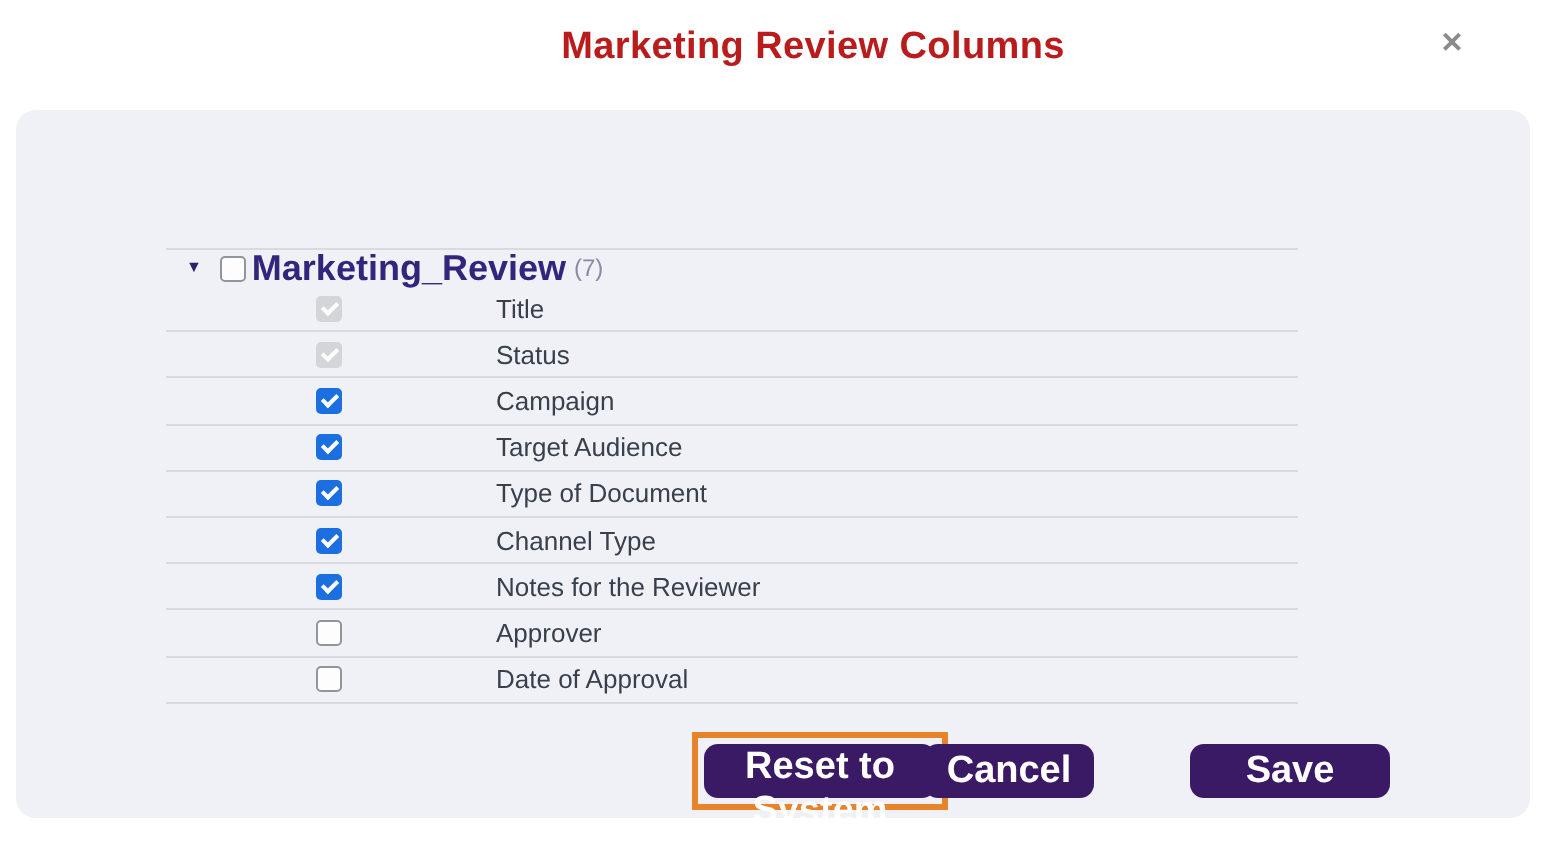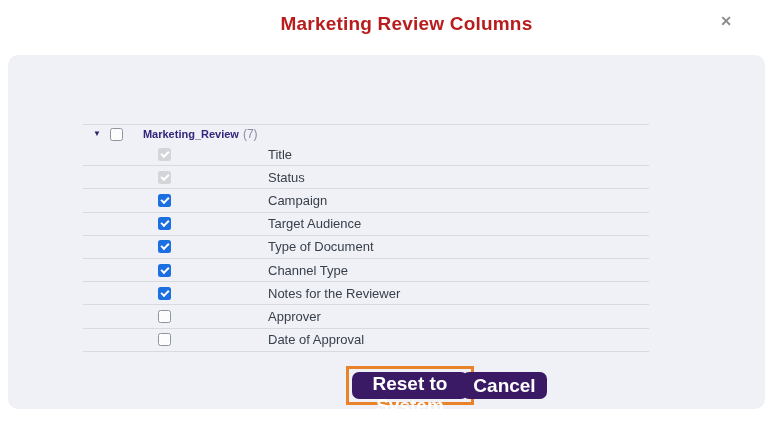--- a/index.html
+++ b/index.html
@@ -14,24 +14,24 @@
 
   
   .panel{position:absolute;left:8px;top:55px;width:757px;height:354px;
          background:#eff1f7;border-radius:10px;}
 
   
   .tree{position:absolute;left:75px;top:69px;width:566px;}
   .tree-header{display:flex;align-items:center;height:19px;
                border-top:1px solid #d9dade;box-sizing:border-box;padding-left:10px;}
   .caret{font-size:8px;color:#2d2168;margin-right:9px;line-height:1;}
-  .group-label{font-size:11px;font-weight:bold;color:#33247c;margin-left:20px;}
+  .group-label{font-size:18px;font-weight:bold;color:#33247c;margin-left:3px;}
   .group-count{font-size:12px;color:#8d89a4;margin-left:4px;}
   .row{display:flex;align-items:center;height:23.2px;border-bottom:1px solid #d9dade;
-       box-sizing:border-box;padding-left:75px;gap:20px;}
+       box-sizing:border-box;padding-left:75px;}
   .row-label{font-size:13px;color:#39404b;margin-left:77px;white-space:nowrap;}
 
   
   .cb{box-sizing:border-box;width:13px;height:13px;border-radius:2.5px;
       position:relative;display:inline-block;flex:0 0 13px;}
   .cb.unchecked{background:#fdfdfd;border:1px solid #8f959c;}
   .cb.checked{background:#1b6fe0;}
   .cb.checked-disabled{background:#d3d5d9;}
   .cb.checked::after,.cb.checked-disabled::after{content:"";position:absolute;left:2.5px;top:3px;
       width:6px;height:3px;border-left:2px solid #fff;border-bottom:2px solid #fff;
@@ -102,14 +102,15 @@
     <span class="cb unchecked"></span>
     <span class="row-label">Date of Approval</span>
   </div>
         </div>
     </div>
   </div>
 
   <div class="annotation"></div>
   <button class="btn btn-reset">Reset to System</button>
   <button class="btn btn-cancel">Cancel</button>
+  <button class="btn btn-save">Save</button>
 
 </div>
 
 </body></html>

